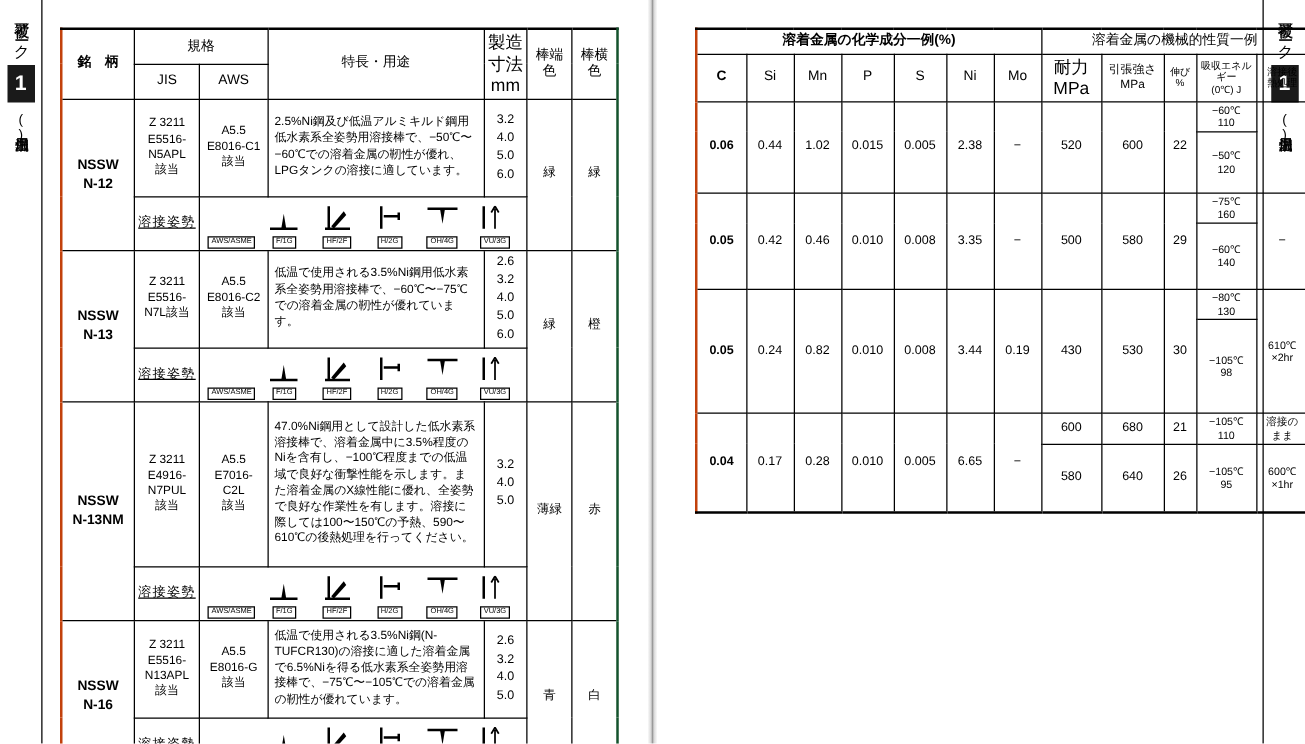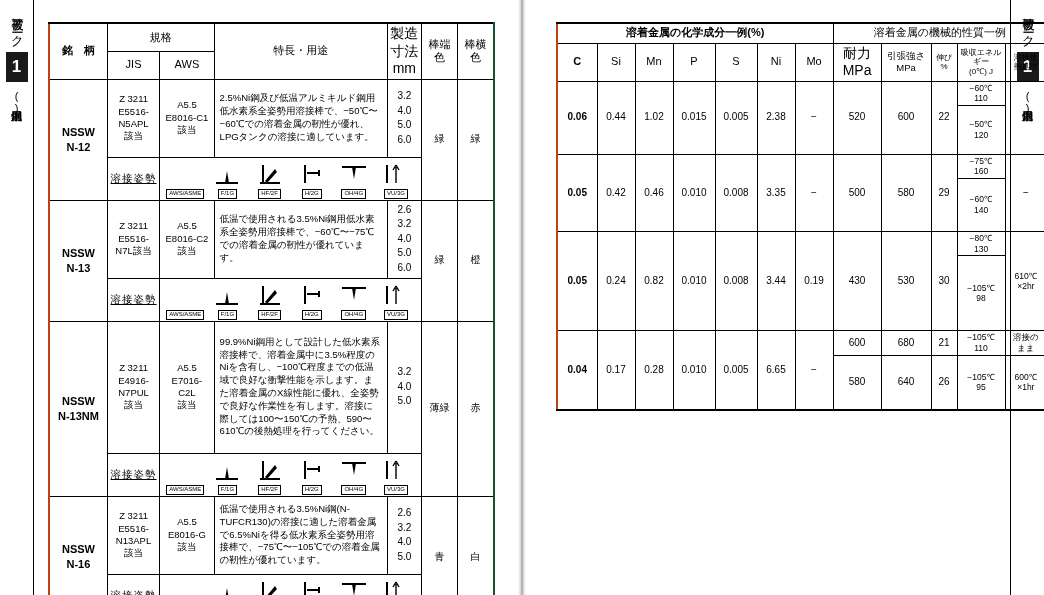--- a/index.html
+++ b/index.html
@@ -329,21 +329,21 @@
         <td rowspan="2" class="brand thick-left" style="white-space:pre-line">NSSW
 N-13NM</td>
         <td class="spec" style="white-space:pre-line;height:132px">Z 3211
 E4916-
 N7PUL
 該当</td>
         <td class="spec" style="white-space:pre-line">A5.5
 E7016-
 C2L
 該当</td>
-        <td class="desc">99.9%Ni鋼用として設計した低水素系溶接棒で、溶着金属中に3.5%程度のNiを含有し、−100℃程度までの低温域で良好な衝撃性能を示します。また溶着金属のX線性能に優れ、全姿勢で良好な作業性を有します。溶接に際しては100〜150℃の予熱、590〜610℃の後熱処理を行ってください。</td>
+        <td class="desc">47.0%Ni鋼用として設計した低水素系溶接棒で、溶着金属中に3.5%程度のNiを含有し、−100℃程度までの低温域で良好な衝撃性能を示します。また溶着金属のX線性能に優れ、全姿勢で良好な作業性を有します。溶接に際しては100〜150℃の予熱、590〜610℃の後熱処理を行ってください。</td>
         <td class="sizes" style="white-space:pre-line">3.2
 4.0
 5.0</td>
         <td rowspan="2">薄緑</td>
         <td rowspan="2" class="thick-right">赤</td>
       </tr>
       <tr>
         <td class="posture-label">溶接姿勢</td>
         <td colspan="3" style="padding:0">
           <div class="posture-strip">

